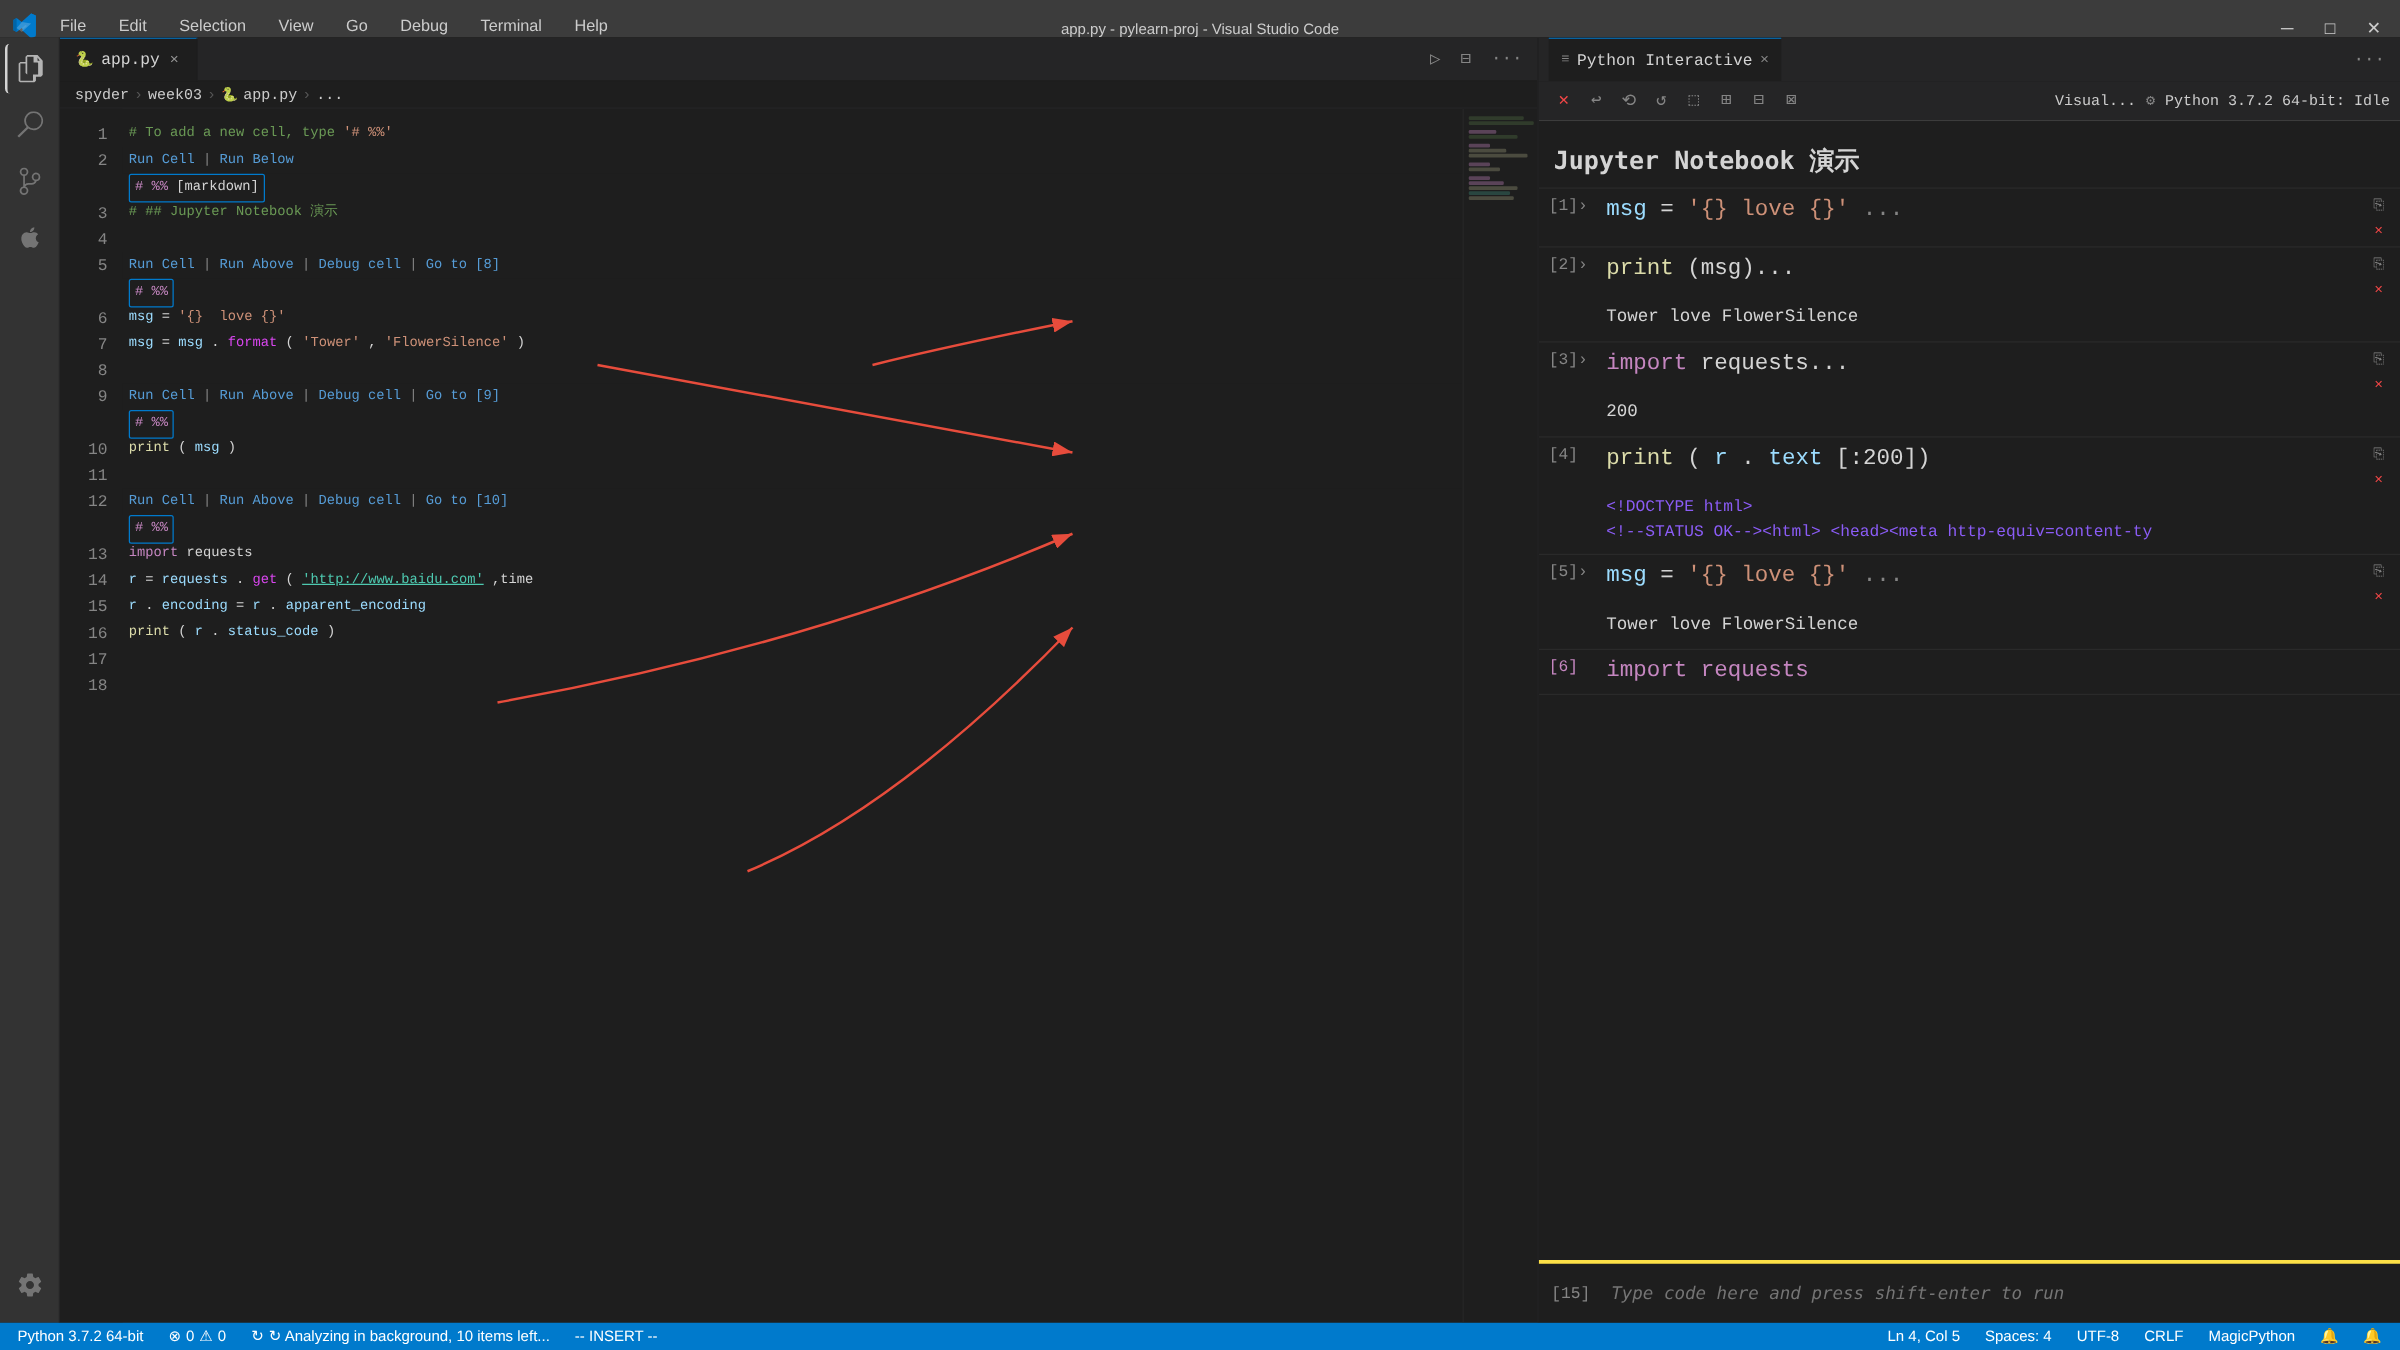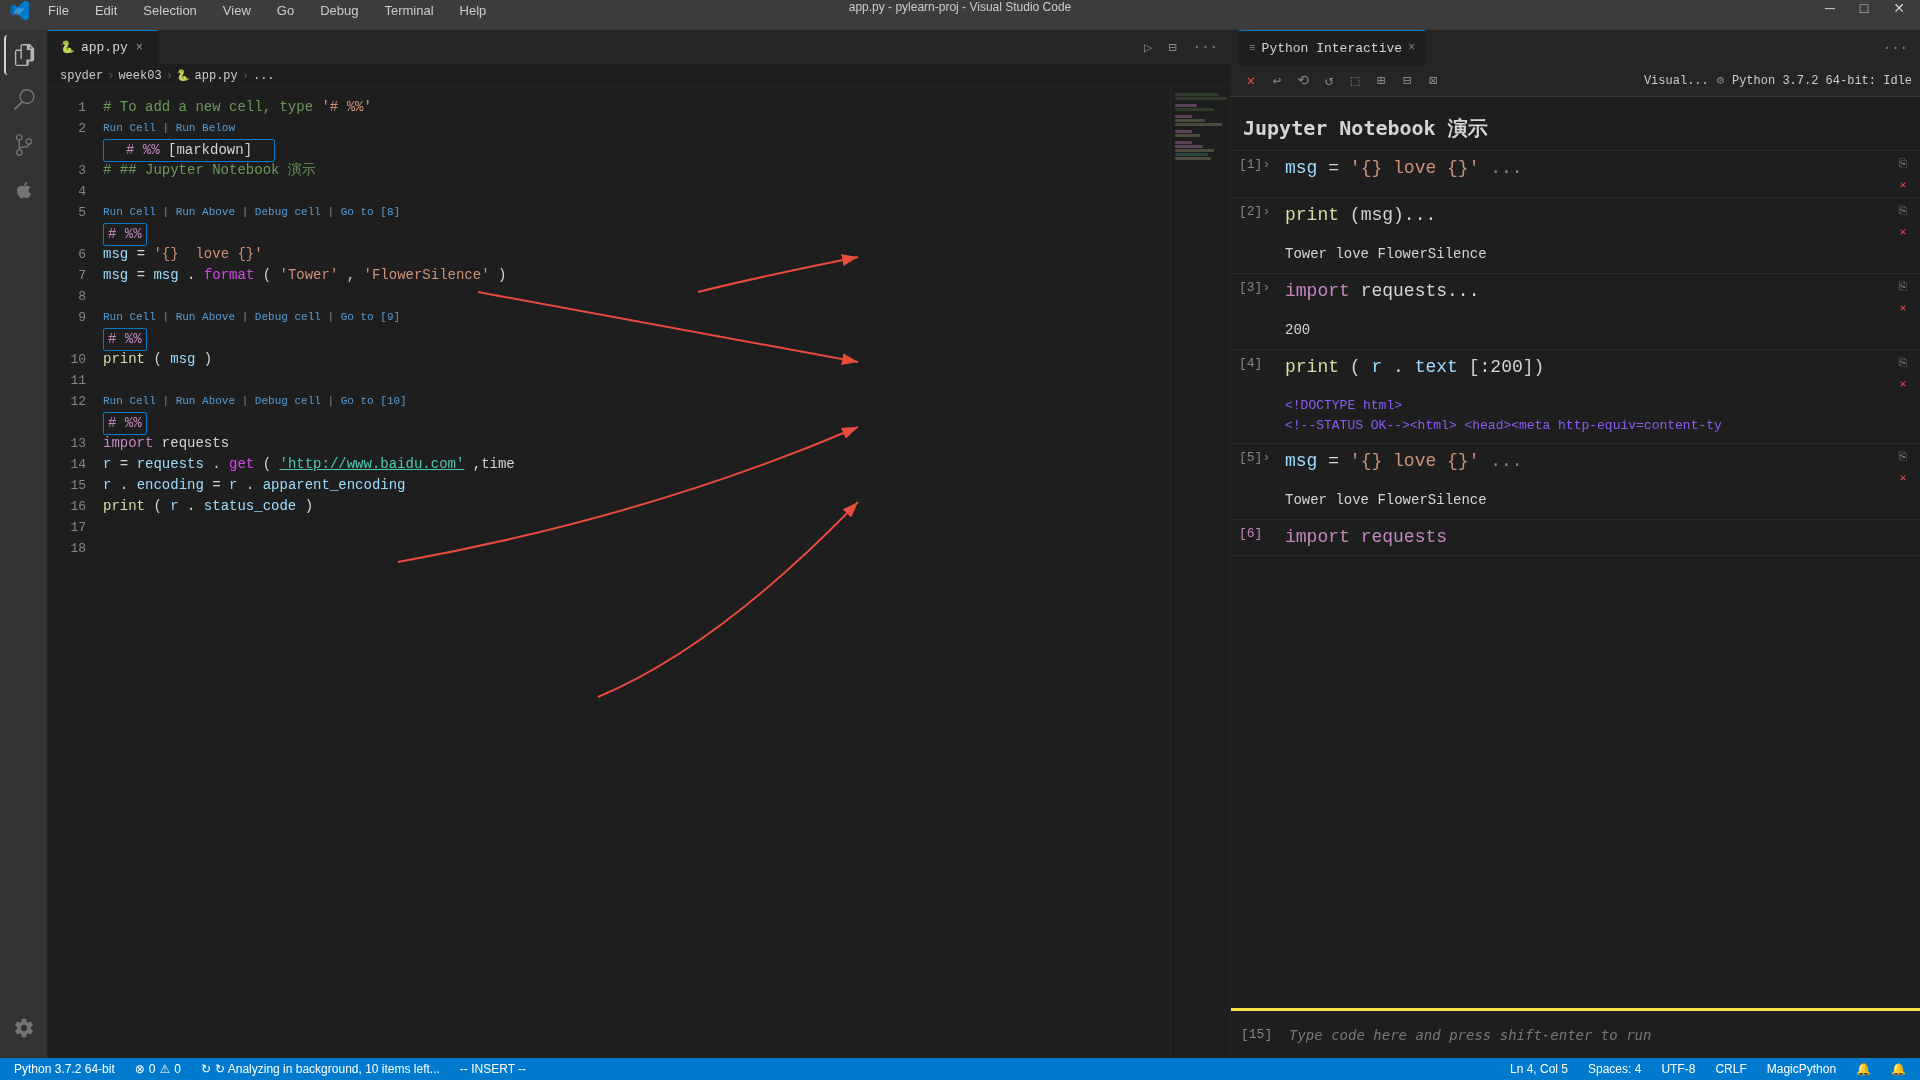--- a/index.html
+++ b/index.html
@@ -11,21 +11,21 @@
       overflow: hidden;
       color: #d4d4d4;
       font-size: 14px;
     }
 
     
     #titlebar {
       height: 30px;
       background: #3c3c3c;
       display: flex;
-      align-items: flex-start;
+      align-items: flex-end;
       justify-content: space-between;
       padding: 0 10px;
       color: #cccccc;
       font-size: 12px;
       font-family: 'Segoe UI', sans-serif;
     }
     #titlebar-left { display: flex; align-items: center; gap: 10px; }
     #titlebar-center { position: absolute; left: 50%; transform: translateX(-50%); font-size: 12px; color: #ccc; }
     #titlebar-right { display: flex; gap: 15px; margin-left: auto; }
     .titlebar-btn { cursor: pointer; font-size: 14px; color: #ccc; padding: 0 5px; }
@@ -148,21 +148,21 @@
     
     .code-area {
       flex: 1;
       padding: 10px 0;
       overflow: hidden;
       position: relative;
     }
     .code-line {
       height: 21px;
       line-height: 21px;
-      font-size: 14px;
+      font-size: 11px;
       white-space: nowrap;
       padding-left: 5px;
       position: relative;
     }
 
     
     .run-cell-bar {
       height: 21px;
       line-height: 21px;
       font-size: 11px;
@@ -514,21 +514,21 @@
         </div>
 
 
         <div class="run-cell-bar">
           <span style="color:#569cd6;">Run Cell</span>
           <span style="color:#858585;"> | </span>
           <span style="color:#569cd6;">Run Below</span>
         </div>
 
         <div class="code-line">
-          <span style="display:inline-block;border:1px solid #007acc;border-radius:2px;padding:0 22px;color:#c586c0;text-align:right;"># %% <span style="color:#d4d4d4;">[markdown]</span></span>
+          <span style="display:inline-block;border:1px solid #007acc;border-radius:2px;padding:0 4px;color:#c586c0;text-align:right;"># %% <span style="color:#d4d4d4;">[markdown]</span></span>
         </div>
 
         <div class="code-line">
           <span class="c-comment"># ## Jupyter Notebook 演示</span>
         </div>
 
         <div class="code-line">&nbsp;</div>
 
         <div class="run-cell-bar">
           <span style="color:#569cd6;">Run Cell</span>

